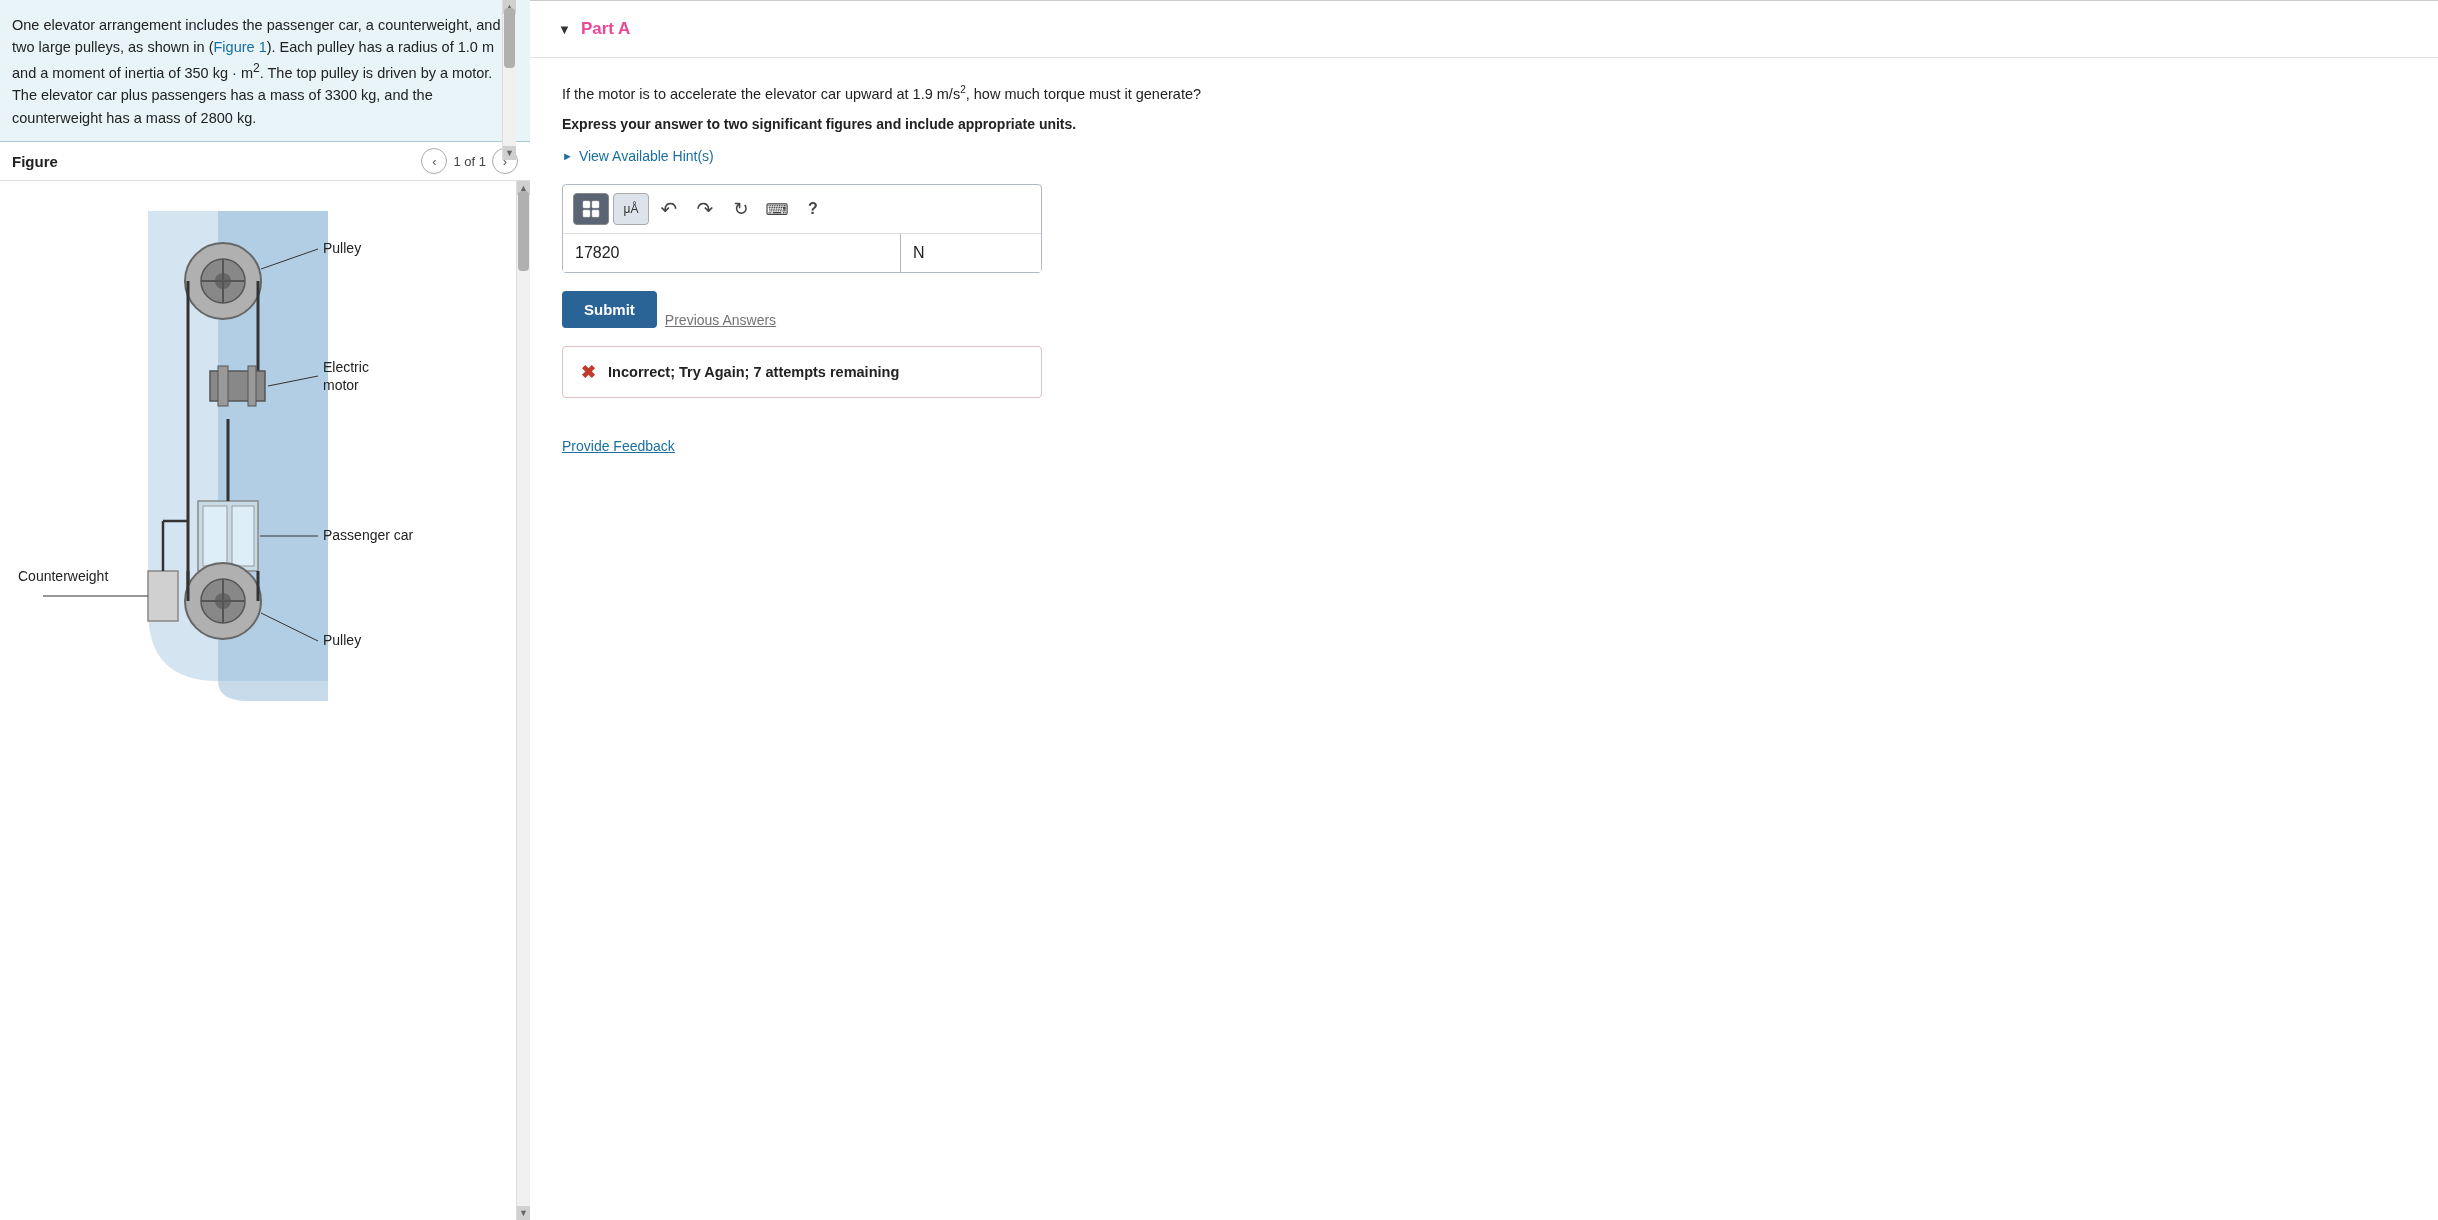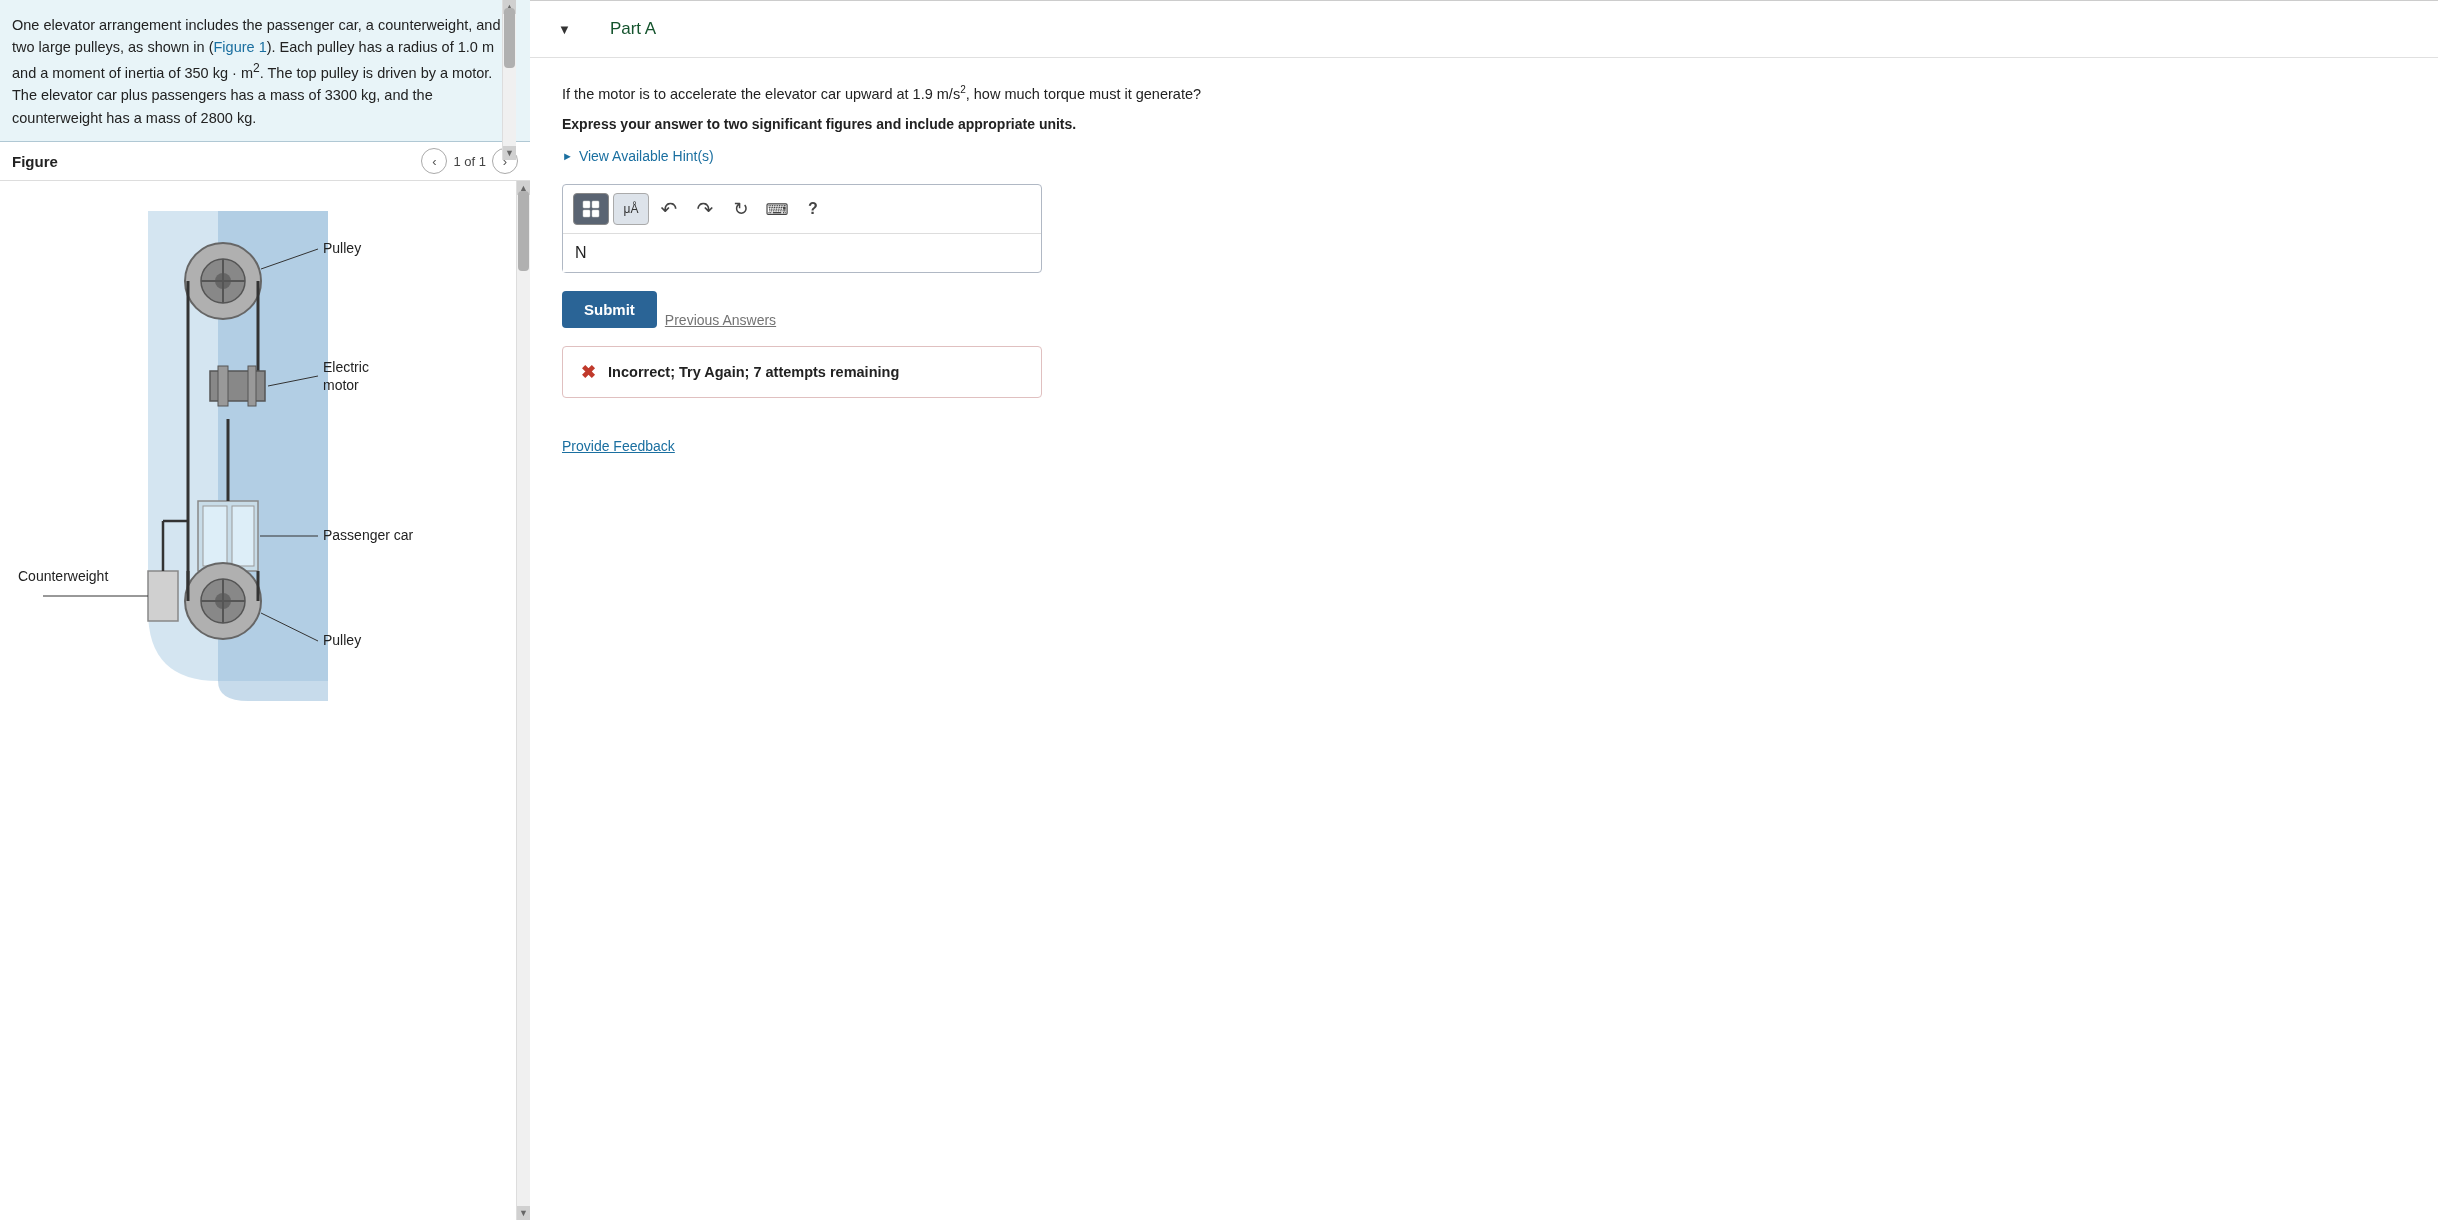--- a/index.html
+++ b/index.html
@@ -82,23 +82,22 @@
       border-bottom: 1px solid #e0e0e0;
       background: #fff;
     }
     .part-chevron {
       font-size: 13px;
       color: #333;
       cursor: pointer;
     }
     .part-title {
       font-size: 17px;
-      font-weight: normal;
-      color: #14532d;
-      margin-left: 29px;
+      font-weight: bold;
+      color: #ec4899;
     }
 
     .part-content {
       padding: 24px 32px 30px 32px;
     }
 
     .question-text {
       font-size: 14.5px;
       color: #222;
       line-height: 1.6;
@@ -445,20 +444,21 @@
             <span style="font-size:12px;">μÅ</span>
           </button>
           <button class="toolbar-icon-btn" style="font-size:20px;">↶</button>
           <button class="toolbar-icon-btn" style="font-size:20px;">↷</button>
           <button class="toolbar-icon-btn" style="font-size:18px;">↻</button>
           <button class="toolbar-icon-btn" style="font-size:16px;">⌨</button>
           <button class="toolbar-icon-btn" style="font-size:16px; font-weight:bold;">?</button>
         </div>
 
         <div class="input-fields">
+          <input type="text" class="answer-input" value="17820" style="">
           <input type="text" class="units-input" value="N" style="">
         </div>
       </div>
 
       
       <div class="submit-row">
         <button class="submit-btn">Submit</button>
         <a class="prev-answers-link">Previous Answers</a>
       </div>
 

